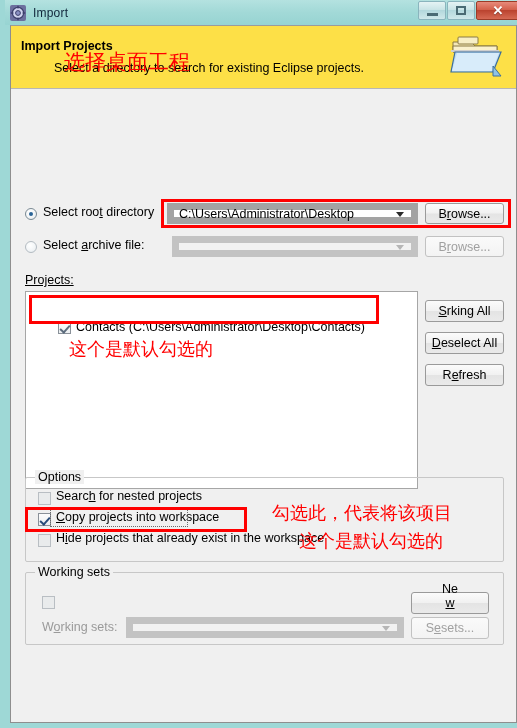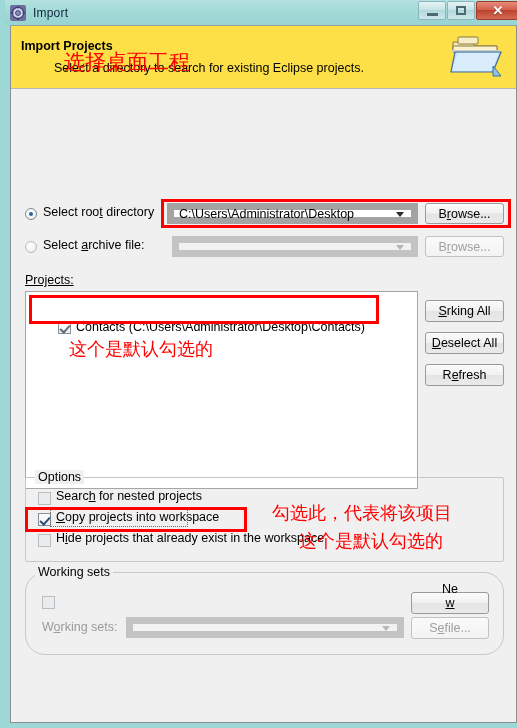--- a/index.html
+++ b/index.html
@@ -382,21 +382,21 @@
             <span></span><span class="u">C</span><span>opy projects into workspace</span>
           </span>
           <span class="dotted-focus" style="left:24px; top:31px; width:138px; height:18px;"></span>
 
           <span class="cb gray" style="position:absolute; left:12px; top:56px;"></span>
           <span class="lbl" style="position:absolute; left:24px; top:53px;">
             <span>H</span><span class="u">i</span><span>de projects that already exist in the workspace</span>
           </span>
         </div>
 
-        <div class="groupbox" style="left:14px; top:483px; width:479px; height:83px;border-radius:20px;">
+        <div class="groupbox" style="left:14px; top:483px; width:479px; height:73px;">
           <span class="gb-title">Working sets</span>
 
           <span class="cb gray" style="position:absolute; left:16px; top:23px;"></span>
 
           <div class="btn" style="position:absolute; left:385px; top:19px; width:78px; height:22px;flex-direction:column;">
             <span>Ne</span>
               <span class="u">w</span>
               <span>...</span>
           </div>
 
@@ -405,21 +405,21 @@
           </span>
 
           <div class="combo disabled" style="position:absolute; left:100px; top:44px; width:278px; height:21px;">
             <span class="val"></span>
             <span class="arrow dim"></span>
           </div>
 
           <div class="btn disabled" style="position:absolute; left:385px; top:44px; width:78px; height:22px;">
             <span>S</span>
               <span class="u">e</span>
-              <span>file...</span>
+              <span>sets...</span>
           </div>
         </div>
 
         <div class="ann-box" style="left:150px; top:110px; width:350px; height:29px;"></div>
 
         <div class="ann-box" style="left:18px; top:206px; width:350px; height:29px;"></div>
 
         <div class="ann-text" style="left:58px; top:248px; font-size:18px;">这个是默认勾选的</div>
 
         <div class="ann-box" style="left:14px; top:418px; width:222px; height:25px;"></div>

